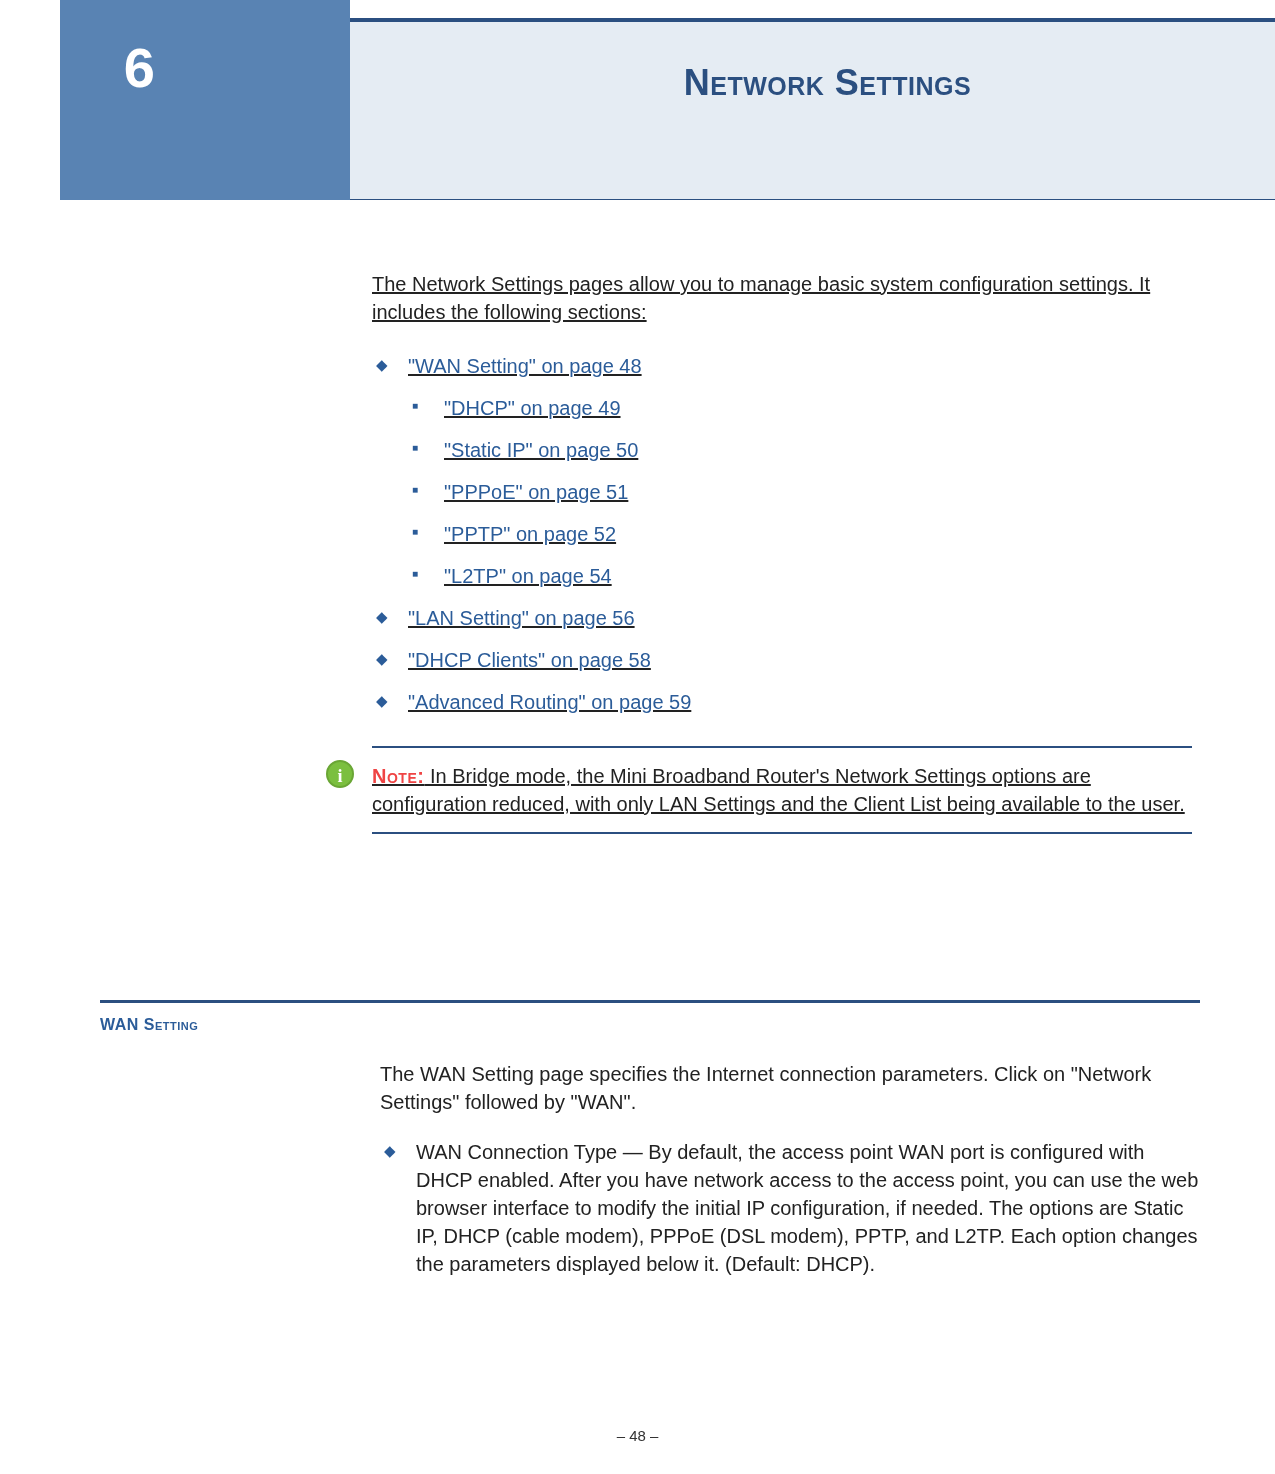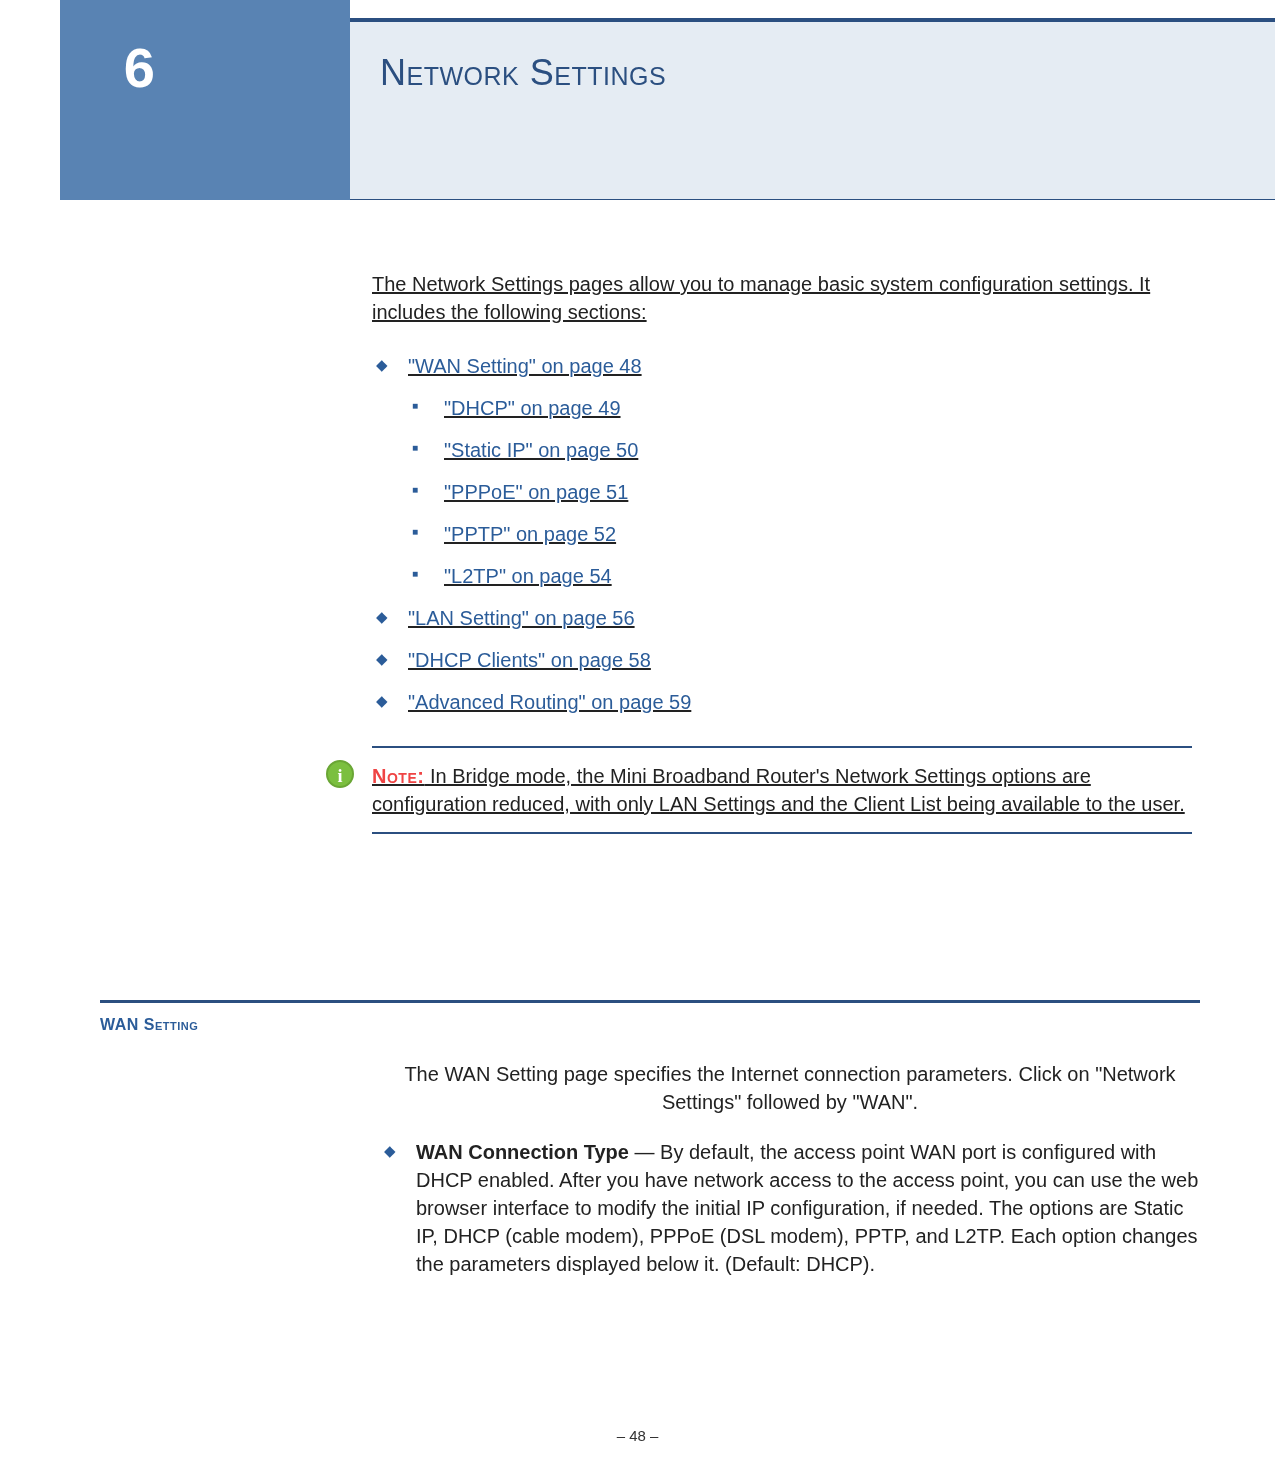--- a/index.html
+++ b/index.html
@@ -39,25 +39,26 @@
     top: 18px;
     left: 350px;
     right: 0;
     height: 182px;
     background: #e5ecf3;
     border-top: 4px solid #2b4f80;
     border-bottom: 1px solid #2b4f80;
   }
   .title-text {
     font-size: 36px;
-    font-weight: normal;
+    font-weight: bold;
     color: #2b4f80;
-    padding: 30px 0 0 30px;
+    padding: 40px 0 0 30px;
     font-variant: small-caps;
     letter-spacing: 0.5px;
+    text-align: center;
   }
   .content {
     position: absolute;
     top: 270px;
     left: 372px;
     width: 820px;
     font-size: 20px;
     line-height: 1.4;
     text-decoration: underline;
   }
@@ -127,21 +128,21 @@
     font-variant: small-caps;
     letter-spacing: 0.5px;
   }
   .section-body {
     position: absolute;
     left: 380px;
     width: 820px;
     font-size: 20px;
     line-height: 1.4;
   }
-  .bold-run { font-weight: bold; }
+  .bold-run { font-weight: normal; }
   .page-number {
     position: absolute;
     bottom: 30px;
     width: 1275px;
     text-align: center;
     font-size: 15px;
     color: #333;
   }
 </style>
 </head>
@@ -177,21 +178,21 @@
   <div class="note-box">
     <div class="note-icon">i</div>
     <span class="note-label">Note:</span><span> In Bridge mode, the Mini Broadband Router's Network Settings options are configuration reduced, with only LAN Settings and the Client List being available to the user.</span>
   </div>
 </div>
 
 <div class="section-rule" style="top: 1000px;"></div>
 <div class="section-heading" style="top: 1016px;">WAN Setting</div>
 
 <div class="section-body" style="top: 1060px;">
-  <p style="margin-bottom: 22px; text-align: center;">The WAN Setting page specifies the Internet connection parameters. Click on "Network Settings" followed by "WAN".</p>
+  <p style="margin-bottom: 22px;">The WAN Setting page specifies the Internet connection parameters. Click on "Network Settings" followed by "WAN".</p>
   <ul class="outer">
     <li>
       <span class="bold-run">WAN Connection Type</span><span> — By default, the access point WAN port is configured with DHCP enabled. After you have network access to the access point, you can use the web browser interface to modify the initial IP configuration, if needed. The options are Static IP, DHCP (cable modem), PPPoE (DSL modem), PPTP, and L2TP. Each option changes the parameters displayed below it. (Default: DHCP).</span>
     </li>
   </ul>
 </div>
 
 <div class="page-number">–  48  –</div>
 
 </body></html>

